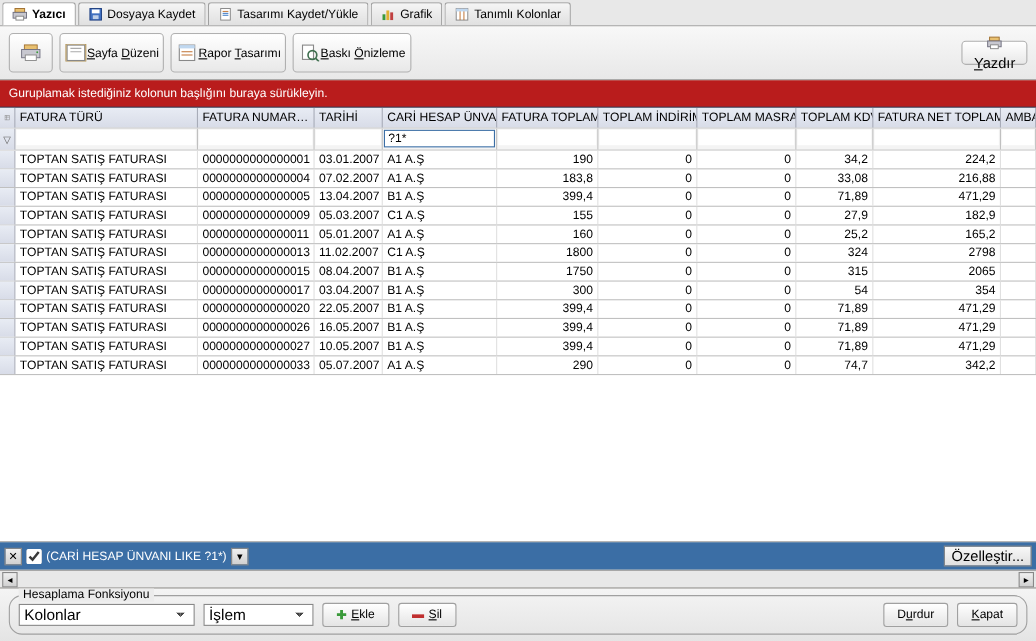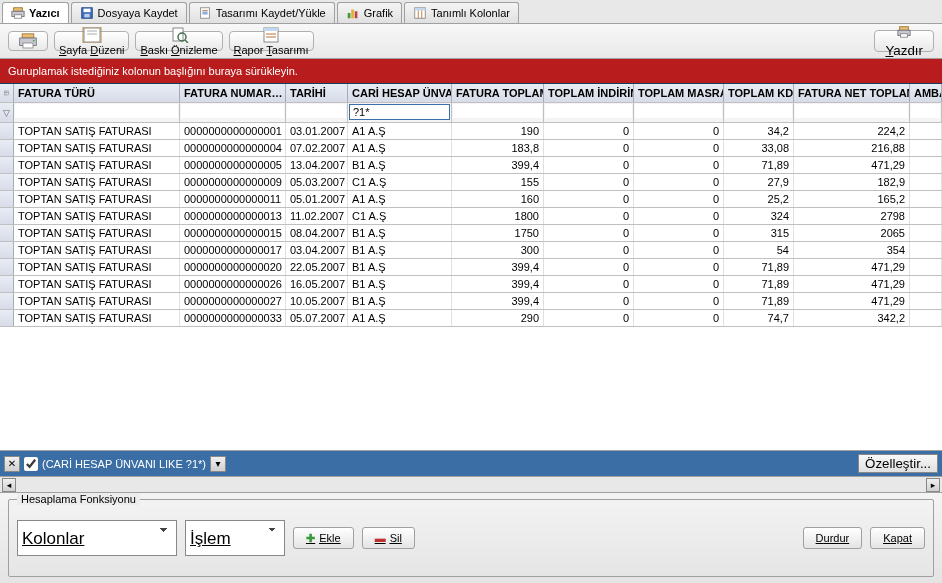--- a/index.html
+++ b/index.html
@@ -40,30 +40,30 @@
 .toolbar {
   display: flex;
   align-items: center;
   padding: 6px 8px;
   background: linear-gradient(#f8f8f8, #e8e8e8);
   border-bottom: 1px solid #a0a0a0;
   gap: 6px;
 }
 .tool-btn {
   display: flex;
-  flex-direction: column;
+  flex-direction: row;
   align-items: center;
   justify-content: center;
   padding: 4px 4px;
   background: linear-gradient(#ffffff, #e8e8e8);
   border: 1px solid #b0b0b0;
   border-radius: 4px;
   cursor: pointer;
   min-width: 70px;
-  height: 20px;
+  height: 36px;
 }
 .tool-btn.icon-only { min-width: 40px; }
 .tool-btn .btn-icon { width: 20px; height: 16px; }
 .tool-btn .btn-label { font-size: 11px; margin-top: 1px; }
 .tool-btn.inline { flex-direction: column; gap: 4px; height: 22px; min-width: auto; padding: 2px 10px; }
 .tool-btn.inline .btn-icon { width: 14px; height: 14px; }
 .spacer { flex: 1; }
 .group-bar {
   background: #b91c1c;
   color: #fff;
@@ -78,21 +78,21 @@
   display: flex;
   flex-direction: column;
   border-bottom: 1px solid #a0a0a0;
 }
 .grid-header, .grid-filter, .grid-row {
   display: flex;
   border-bottom: 1px solid #c0c0c0;
 }
 .grid-header {
   background: linear-gradient(#e8ecf4, #d8dce8);
-  font-weight: bold;
+  font-weight: normal;
   text-align: center;
 }
 .grid-header .cell {
   border-right: 1px solid #a8acb8;
   padding: 3px 4px;
   white-space: nowrap;
   overflow: hidden;
   display: flex;
   align-items: center;
 }
@@ -171,39 +171,38 @@
   padding: 0 2px;
 }
 .hscroll .arrow { width:14px;height:14px;background:linear-gradient(#f0f0f0,#d0d0d0);border:1px solid #888;display:flex;align-items:center;justify-content:center;cursor:pointer;font-size:9px; }
 .footer {
   background: linear-gradient(#f4f4f4,#e4e4e4);
   padding: 6px 8px;
   border-top: 1px solid #a0a0a0;
 }
 .fieldset {
   border: 1px solid #a0a0a0;
-  border-radius: 2px;
-  padding: 20px 8px;
+  border-radius: 12px;
+  padding: 6px 8px;
   position: relative;
-  text-decoration: underline;
 }
 .fieldset .legend {
   position: absolute;
   top: -7px; left: 8px;
   background: #ececec;
   padding: 0 4px;
   font-size: 11px;
 }
 .footer-row { display: flex; align-items: center; gap: 8px; }
 .select {
-  height: 36px;
+  height: 20px;
   border: 1px solid #888;
   background: #fff;
   font-family: inherit;
-  font-size: 17px;
+  font-size: 14px;
   padding: 1px 18px 1px 4px;
   appearance: none;
   min-width: 160px;
   background-image: linear-gradient(45deg, transparent 50%, #444 50%), linear-gradient(135deg, #444 50%, transparent 50%);
   background-position: calc(100% - 12px) 7px, calc(100% - 8px) 7px;
   background-size: 4px 4px, 4px 4px;
   background-repeat: no-repeat;
 }
 .select.small { min-width: 100px; }
 .btn {
@@ -296,37 +295,37 @@
           <rect x="1" y="0" width="18" height="16" fill="none" stroke="#b09050"></rect>
           <line x1="5" y1="4" x2="15" y2="4" stroke="#aaa"></line>
           <line x1="5" y1="7" x2="15" y2="7" stroke="#aaa"></line>
         </svg>
     </span>
     <span class="btn-label"><u>S</u>ayfa <u>D</u>üzeni</span>
   </button>
   <button class="tool-btn">
     <span class="btn-icon">
       <svg viewBox="0 0 20 16">
-          <rect x="4" y="1" width="10" height="13" fill="#fff" stroke="#888"></rect>
-          <circle cx="13" cy="10" r="4" fill="none" stroke="#407050" stroke-width="1.5"></circle>
-          <line x1="16" y1="13" x2="19" y2="16" stroke="#407050" stroke-width="1.5"></line>
-        </svg>
-    </span>
-    <span class="btn-label"><u>B</u>askı <u>Ö</u>nizleme</span>
+          <rect x="3" y="1" width="14" height="14" fill="#fff" stroke="#888"></rect>
+          <rect x="3" y="1" width="14" height="3" fill="#c0d8f0"></rect>
+          <line x1="5" y1="7" x2="15" y2="7" stroke="#c07030"></line>
+          <line x1="5" y1="10" x2="15" y2="10" stroke="#c07030"></line>
+        </svg>
+    </span>
+    <span class="btn-label"><u>R</u>apor <u>T</u>asarımı</span>
   </button>
   <button class="tool-btn">
     <span class="btn-icon">
       <svg viewBox="0 0 20 16">
-          <rect x="3" y="1" width="14" height="14" fill="#fff" stroke="#888"></rect>
-          <rect x="3" y="1" width="14" height="3" fill="#c0d8f0"></rect>
-          <line x1="5" y1="7" x2="15" y2="7" stroke="#c07030"></line>
-          <line x1="5" y1="10" x2="15" y2="10" stroke="#c07030"></line>
-        </svg>
-    </span>
-    <span class="btn-label"><u>R</u>apor <u>T</u>asarımı</span>
+          <rect x="4" y="1" width="10" height="13" fill="#fff" stroke="#888"></rect>
+          <circle cx="13" cy="10" r="4" fill="none" stroke="#407050" stroke-width="1.5"></circle>
+          <line x1="16" y1="13" x2="19" y2="16" stroke="#407050" stroke-width="1.5"></line>
+        </svg>
+    </span>
+    <span class="btn-label"><u>B</u>askı <u>Ö</u>nizleme</span>
   </button>
   <div class="spacer"></div>
   <button class="tool-btn inline">
     <span class="btn-icon">
       <svg viewBox="0 0 16 16">
           <rect x="3" y="2" width="10" height="4" fill="#e8c070" stroke="#a07030"></rect>
           <rect x="1" y="6" width="14" height="6" fill="#c8c8d0" stroke="#707080"></rect>
           <rect x="4" y="10" width="8" height="4" fill="#fff" stroke="#888"></rect>
         </svg>
     </span>

